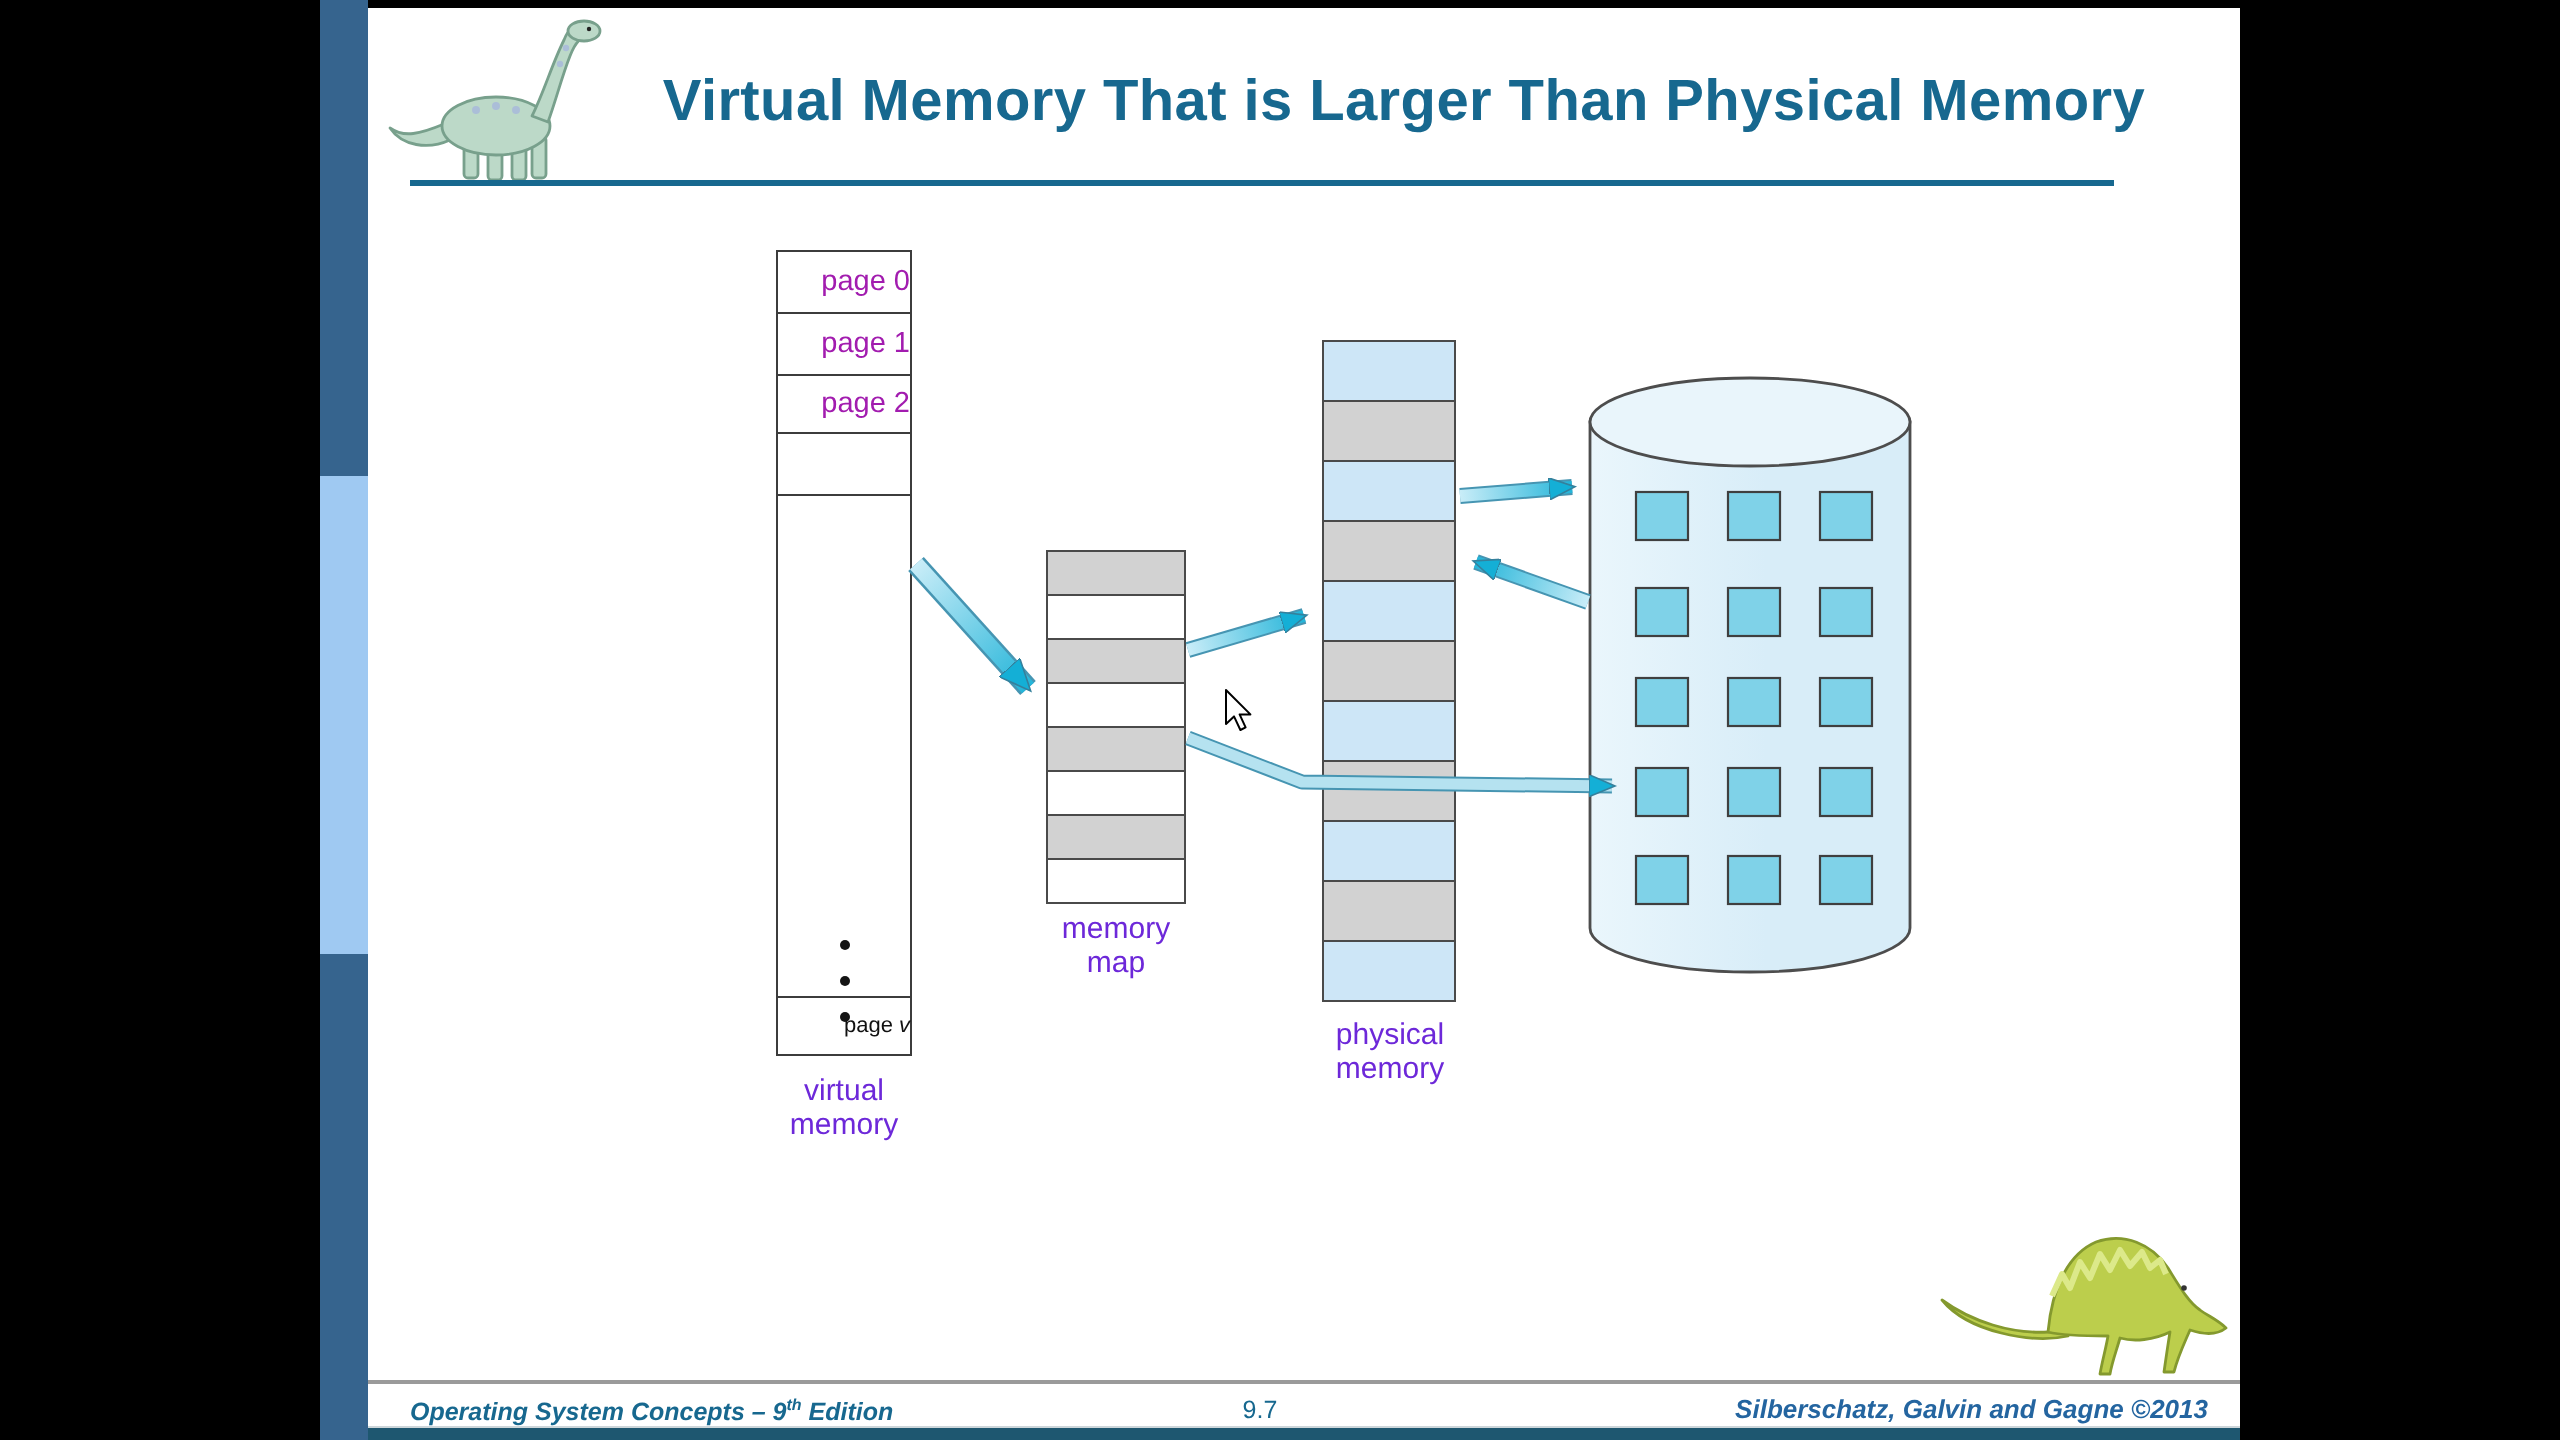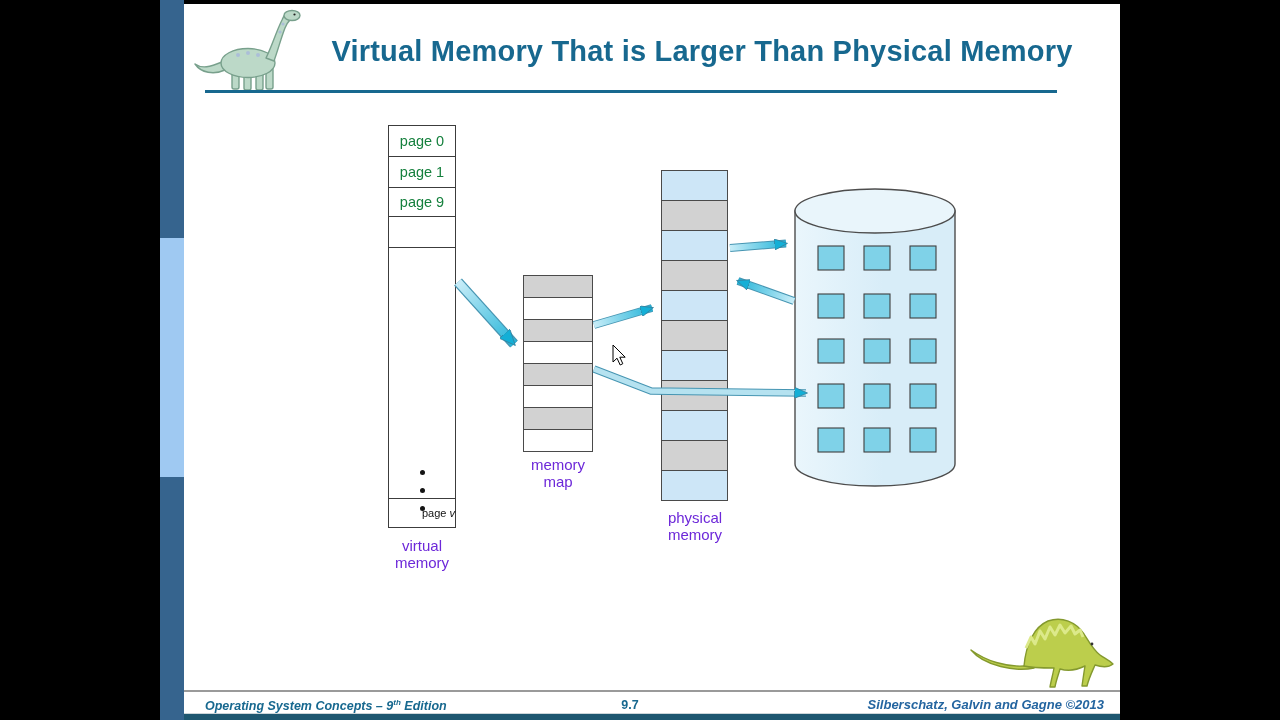--- a/index.html
+++ b/index.html
@@ -17,21 +17,21 @@
 
   
   .slide-title{position:absolute;left:112px;right:12px;top:28px;margin:0;text-align:center;
     font-size:29px;font-weight:bold;color:var(--title_text);letter-spacing:.2px;line-height:38px;}
   .title-rule{position:absolute;left:21px;top:86px;width:852px;height:3px;background:var(--title_text);}
   .dino1{position:absolute;left:8px;top:2px;width:128px;height:86px;}
 
   
   .vm-col{position:absolute;left:204px;top:121px;width:68px;height:403px;background:#fff;
     border:1px solid #3c3c3c;display:flex;flex-direction:column;box-sizing:border-box;}
-  .vm-cell{height:30px;line-height:30px;text-align:center;font-size:14.5px;color:#15803d;border-bottom:1px solid #3c3c3c;}
+  .vm-cell{height:30px;line-height:30px;text-align:right;font-size:14.5px;color:#a21caf;border-bottom:1px solid #3c3c3c;}
   .vm-cell.h28{height:28px;line-height:28px;}
   .vm-spacer{flex:1;position:relative;}
   .vm-ellipsis{position:absolute;left:0;right:0;top:222px;display:flex;flex-direction:column;align-items:center;gap:13px;}
   .dot{width:5px;height:5px;border-radius:50%;background:#141414;}
   .vm-cell-last{height:28px;line-height:28px;border-bottom:none;border-top:1px solid #3c3c3c;
     text-align:right;font-size:11px;color:#111;}
   .vm-cell-last i{font-style:italic;}
 
   .stack-col{position:absolute;display:flex;flex-direction:column;border:1px solid #4a4a4a;box-sizing:border-box;}
   .map-col{left:339px;top:271px;width:70px;height:177px;}
@@ -58,21 +58,21 @@
   .au{stroke:#4695B2;fill:none;}
   .ah{fill:var(--arrow_main);stroke:#35809C;stroke-width:.8;}
   .sa{stop-color:var(--arrow_light);} .sb{stop-color:var(--arrow_main);}
   .sd1{stop-color:#EAF6FC;} .sd2{stop-color:var(--disk_body);}
 
   
   .footer-rule{position:absolute;left:0;top:686px;width:936px;height:2px;background:#9a9a9a;}
   .footer-left{position:absolute;left:21px;top:694px;font-size:12.5px;font-weight:bold;color:var(--footer_text);font-style:italic;}
   .footer-left sup{font-size:8px;}
   .footer-page{position:absolute;left:396px;top:694px;width:100px;text-align:center;
-    font-size:12.5px;font-weight:bold;color:var(--footer_text);}
+    font-size:12.5px;font-weight:normal;color:var(--footer_text);}
   .footer-credit{position:absolute;right:16px;top:693px;font-size:13px;font-weight:bold;color:var(--credit_text);font-style:italic;}
   .footer-bar{position:absolute;left:0;bottom:0;width:936px;height:6px;background:var(--footer_bar);border-top:1px solid #cdd6da;}
   .dino2{position:absolute;left:784px;top:600px;width:150px;height:88px;}
 </style>
 </head>
 <body>
 
 <div class="stage">
 
   <div class="edge-stripe">
@@ -104,21 +104,21 @@
       <circle cx="102.5" cy="8.5" r="1.1" fill="#222"></circle>
     </svg>
     <h1 class="slide-title">Virtual Memory That is Larger Than Physical Memory</h1>
     <div class="title-rule"></div>
 
     <div>
 
       <div class="vm-col">
         <div class="vm-cell">page 0</div>
         <div class="vm-cell">page 1</div>
-        <div class="vm-cell h28">page 9</div>
+        <div class="vm-cell h28">page 2</div>
         <div class="vm-cell"></div>
         <div class="vm-spacer">
           <div class="vm-ellipsis">
               <span class="dot"></span>
               <span class="dot"></span>
               <span class="dot"></span>
             </div>
         </div>
         <div class="vm-cell-last"><span>page </span><i>v</i></div>
       </div>

